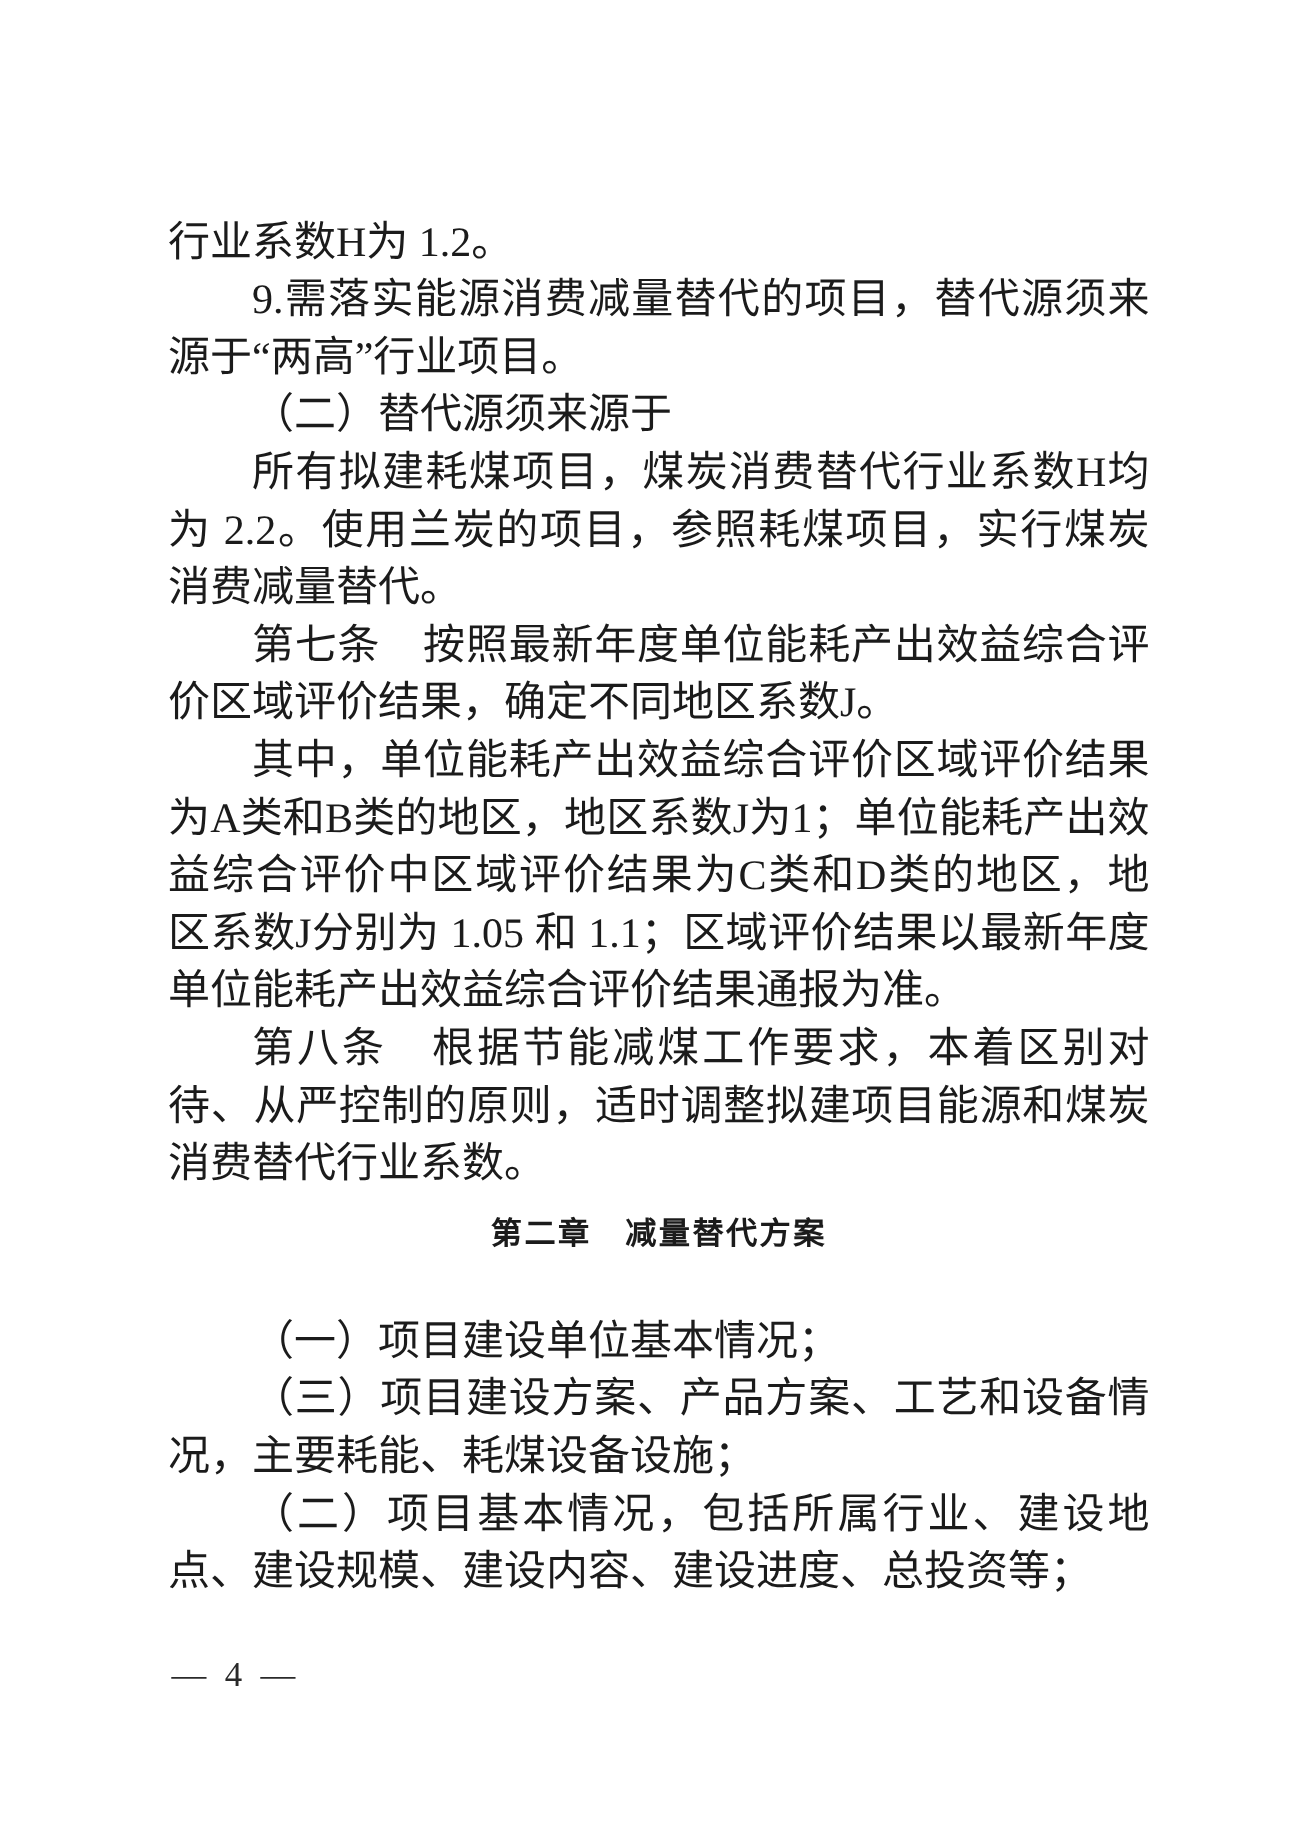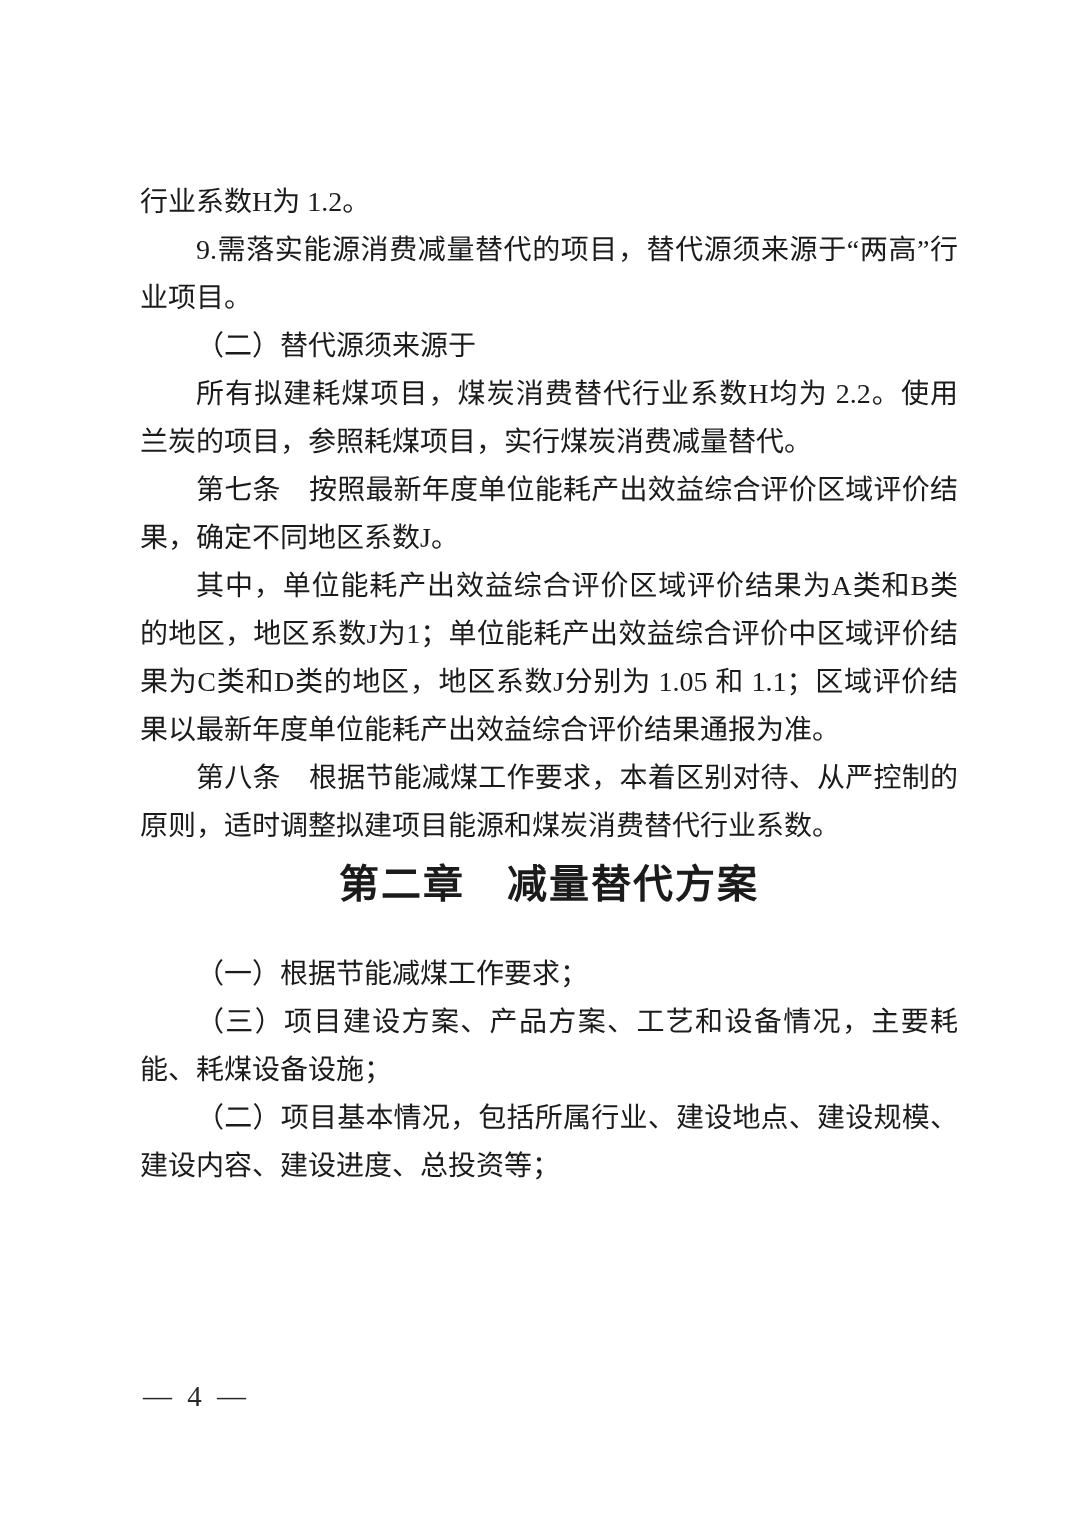--- a/index.html
+++ b/index.html
@@ -18,32 +18,32 @@
     overflow: hidden;
   }
   .content {
     position: absolute;
     left: 140px;
     top: 178px;
     width: 818px;
   }
   p.body-para {
     margin: 0;
-    font-size: 28px;
+    font-size: 35px;
     line-height: 48px;
     text-align: justify;
     text-indent: 2em;
     word-break: break-all;
   }
   p.body-para.no-indent {
     text-indent: 0;
   }
   h2.chapter-heading {
     margin: 10px 0 42px 0;
-    font-size: 40px;
+    font-size: 26px;
     line-height: 48px;
     font-weight: bold;
     text-align: center;
     text-indent: 0;
     font-family: "Liberation Sans", "DejaVu Sans", sans-serif;
     letter-spacing: 2px;
   }
   .page-footer {
     position: absolute;
     left: 143px;
@@ -72,21 +72,21 @@
     <p class="body-para">第七条　按照最新年度单位能耗产出效益综合评价区域评价结果，确定不同地区系数J。</p>
 
     <p class="body-para">其中，单位能耗产出效益综合评价区域评价结果为A类和B类的地区，地区系数J为1；单位能耗产出效益综合评价中区域评价结果为C类和D类的地区，地区系数J分别为 1.05 和 1.1；区域评价结果以最新年度单位能耗产出效益综合评价结果通报为准。</p>
 
     <p class="body-para">第八条　根据节能减煤工作要求，本着区别对待、从严控制的原则，适时调整拟建项目能源和煤炭消费替代行业系数。</p>
 
     <h2 class="chapter-heading">第二章　减量替代方案</h2>
 
 
 
-    <p class="body-para">（一）根据节能减煤工作要求；</p>
+    <p class="body-para">（一）项目建设单位基本情况；</p>
 
     <p class="body-para">（三）项目建设方案、产品方案、工艺和设备情况，主要耗能、耗煤设备设施；</p>
 
     <p class="body-para">（二）项目基本情况，包括所属行业、建设地点、建设规模、建设内容、建设进度、总投资等；</p>
 
   </div>
 
   <div class="page-footer">— 4 —</div>
 
 </div>

